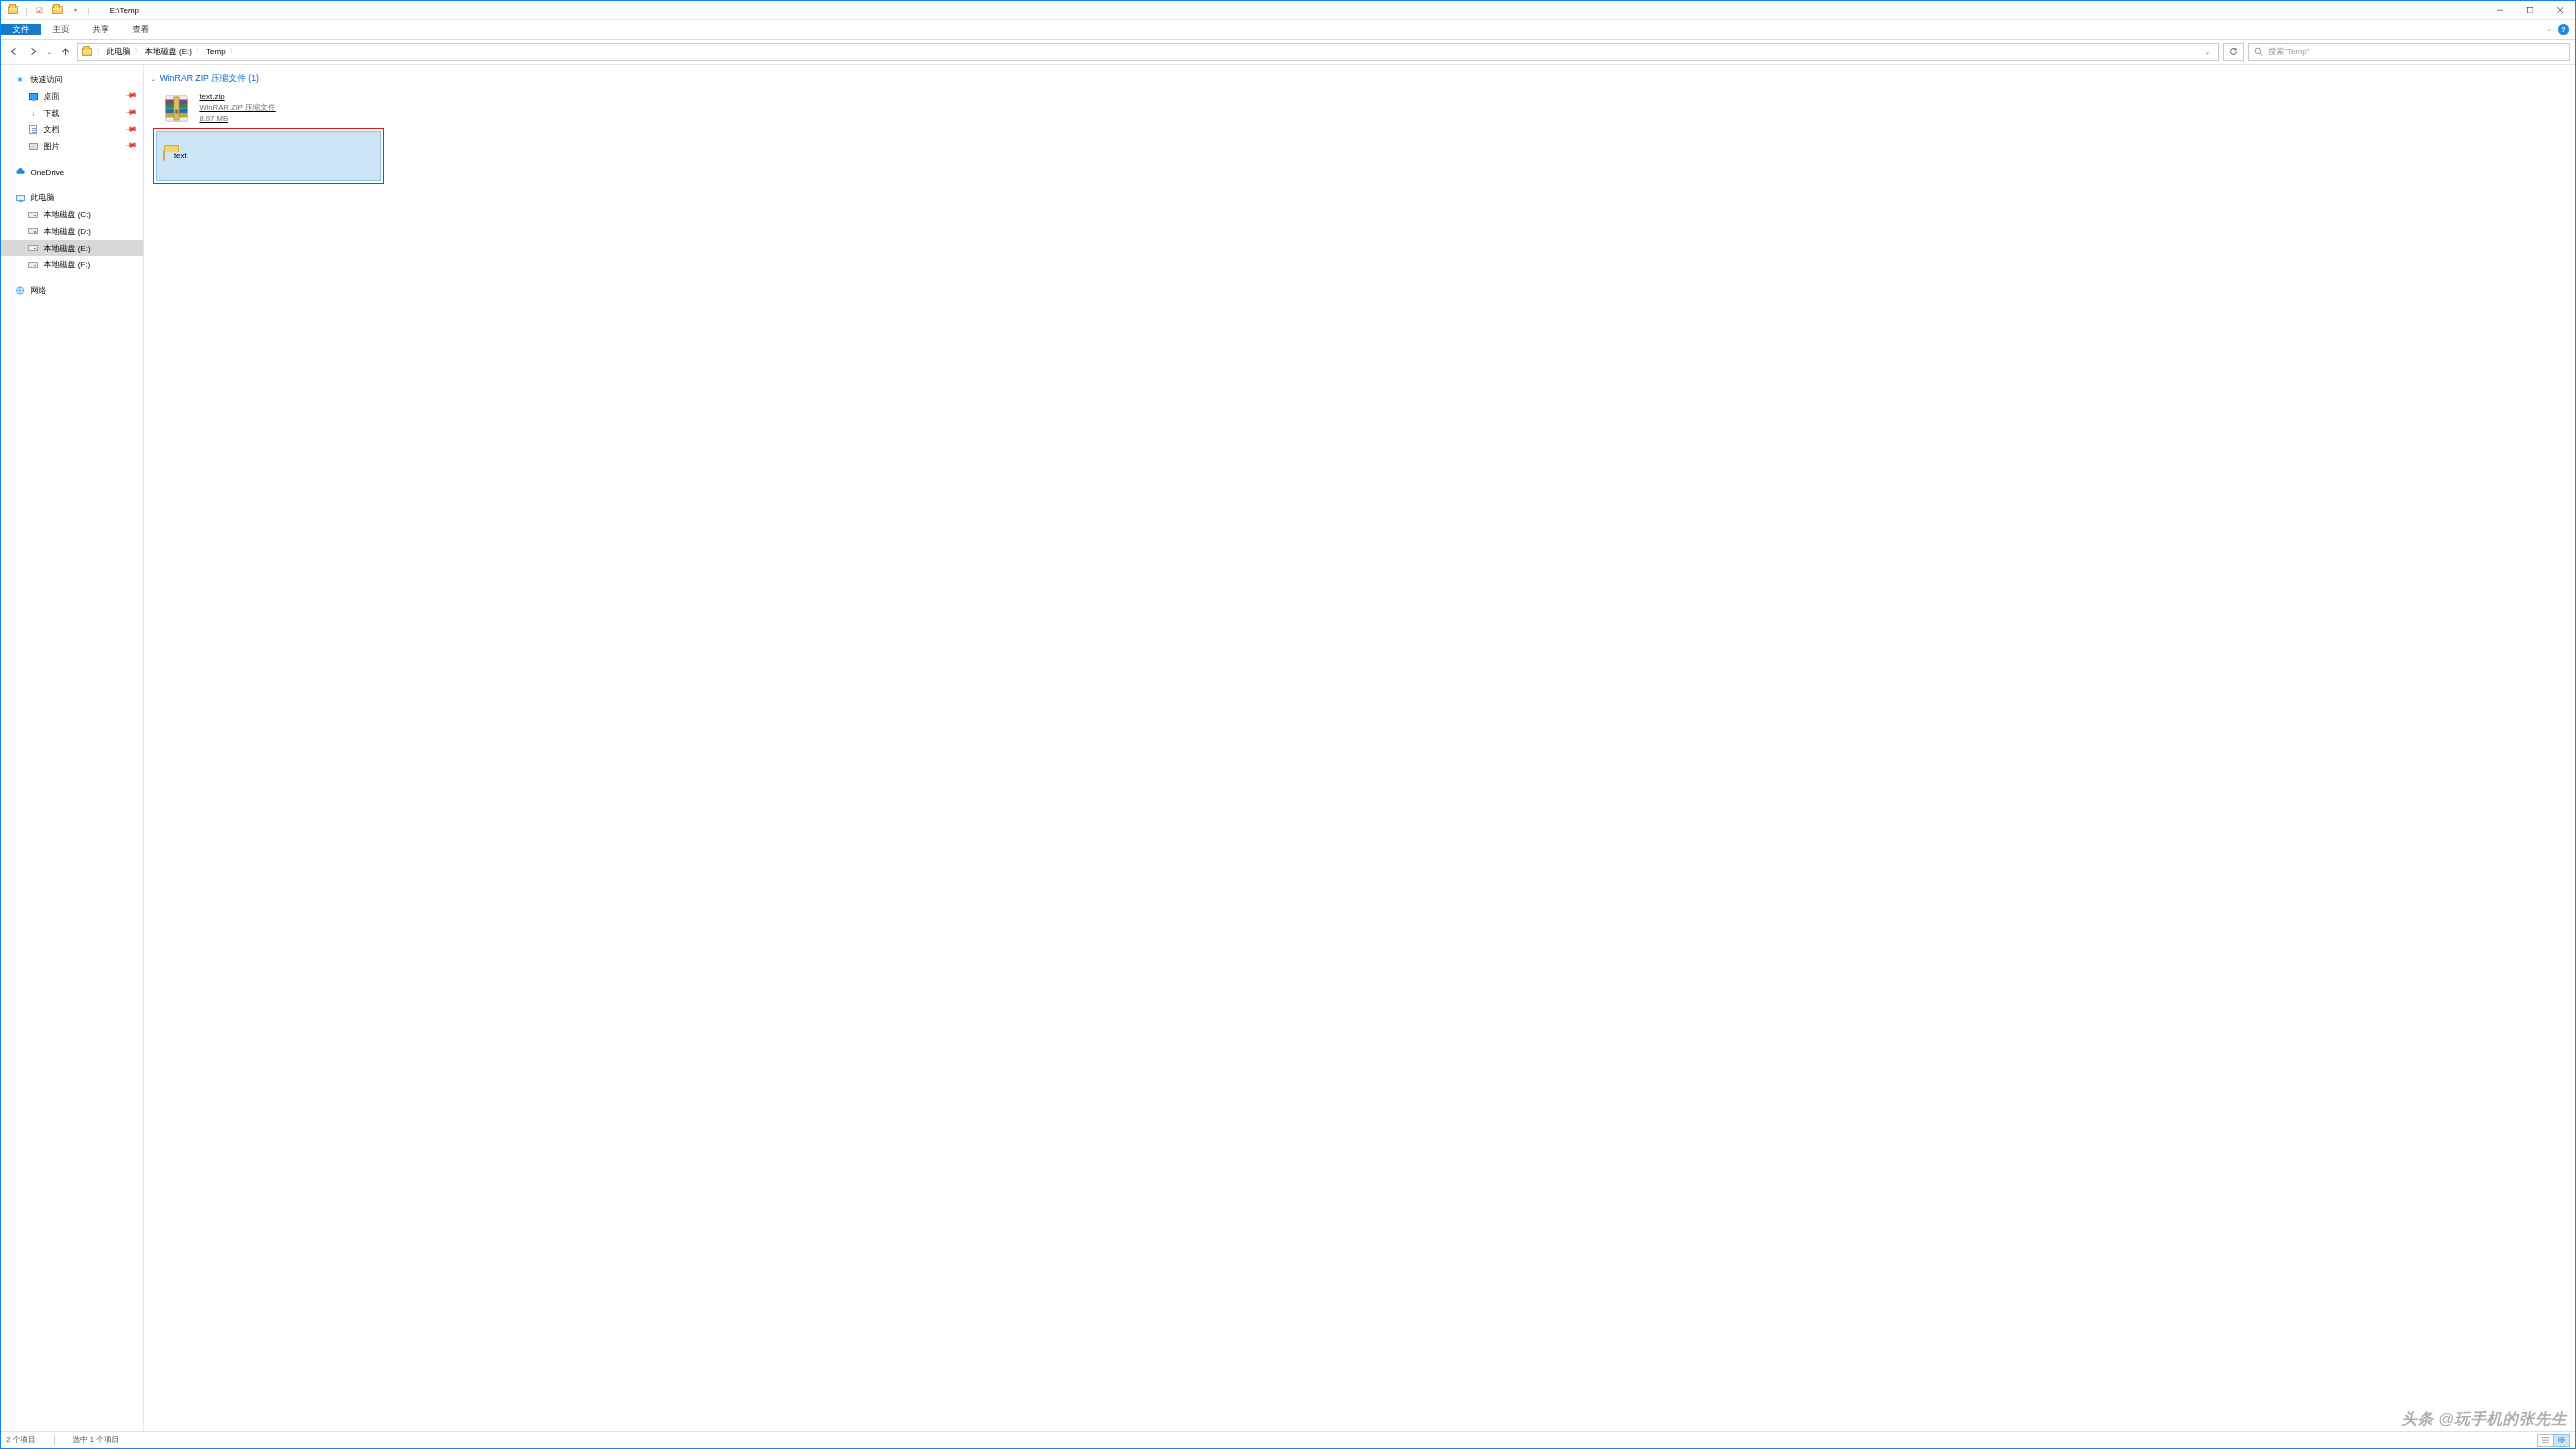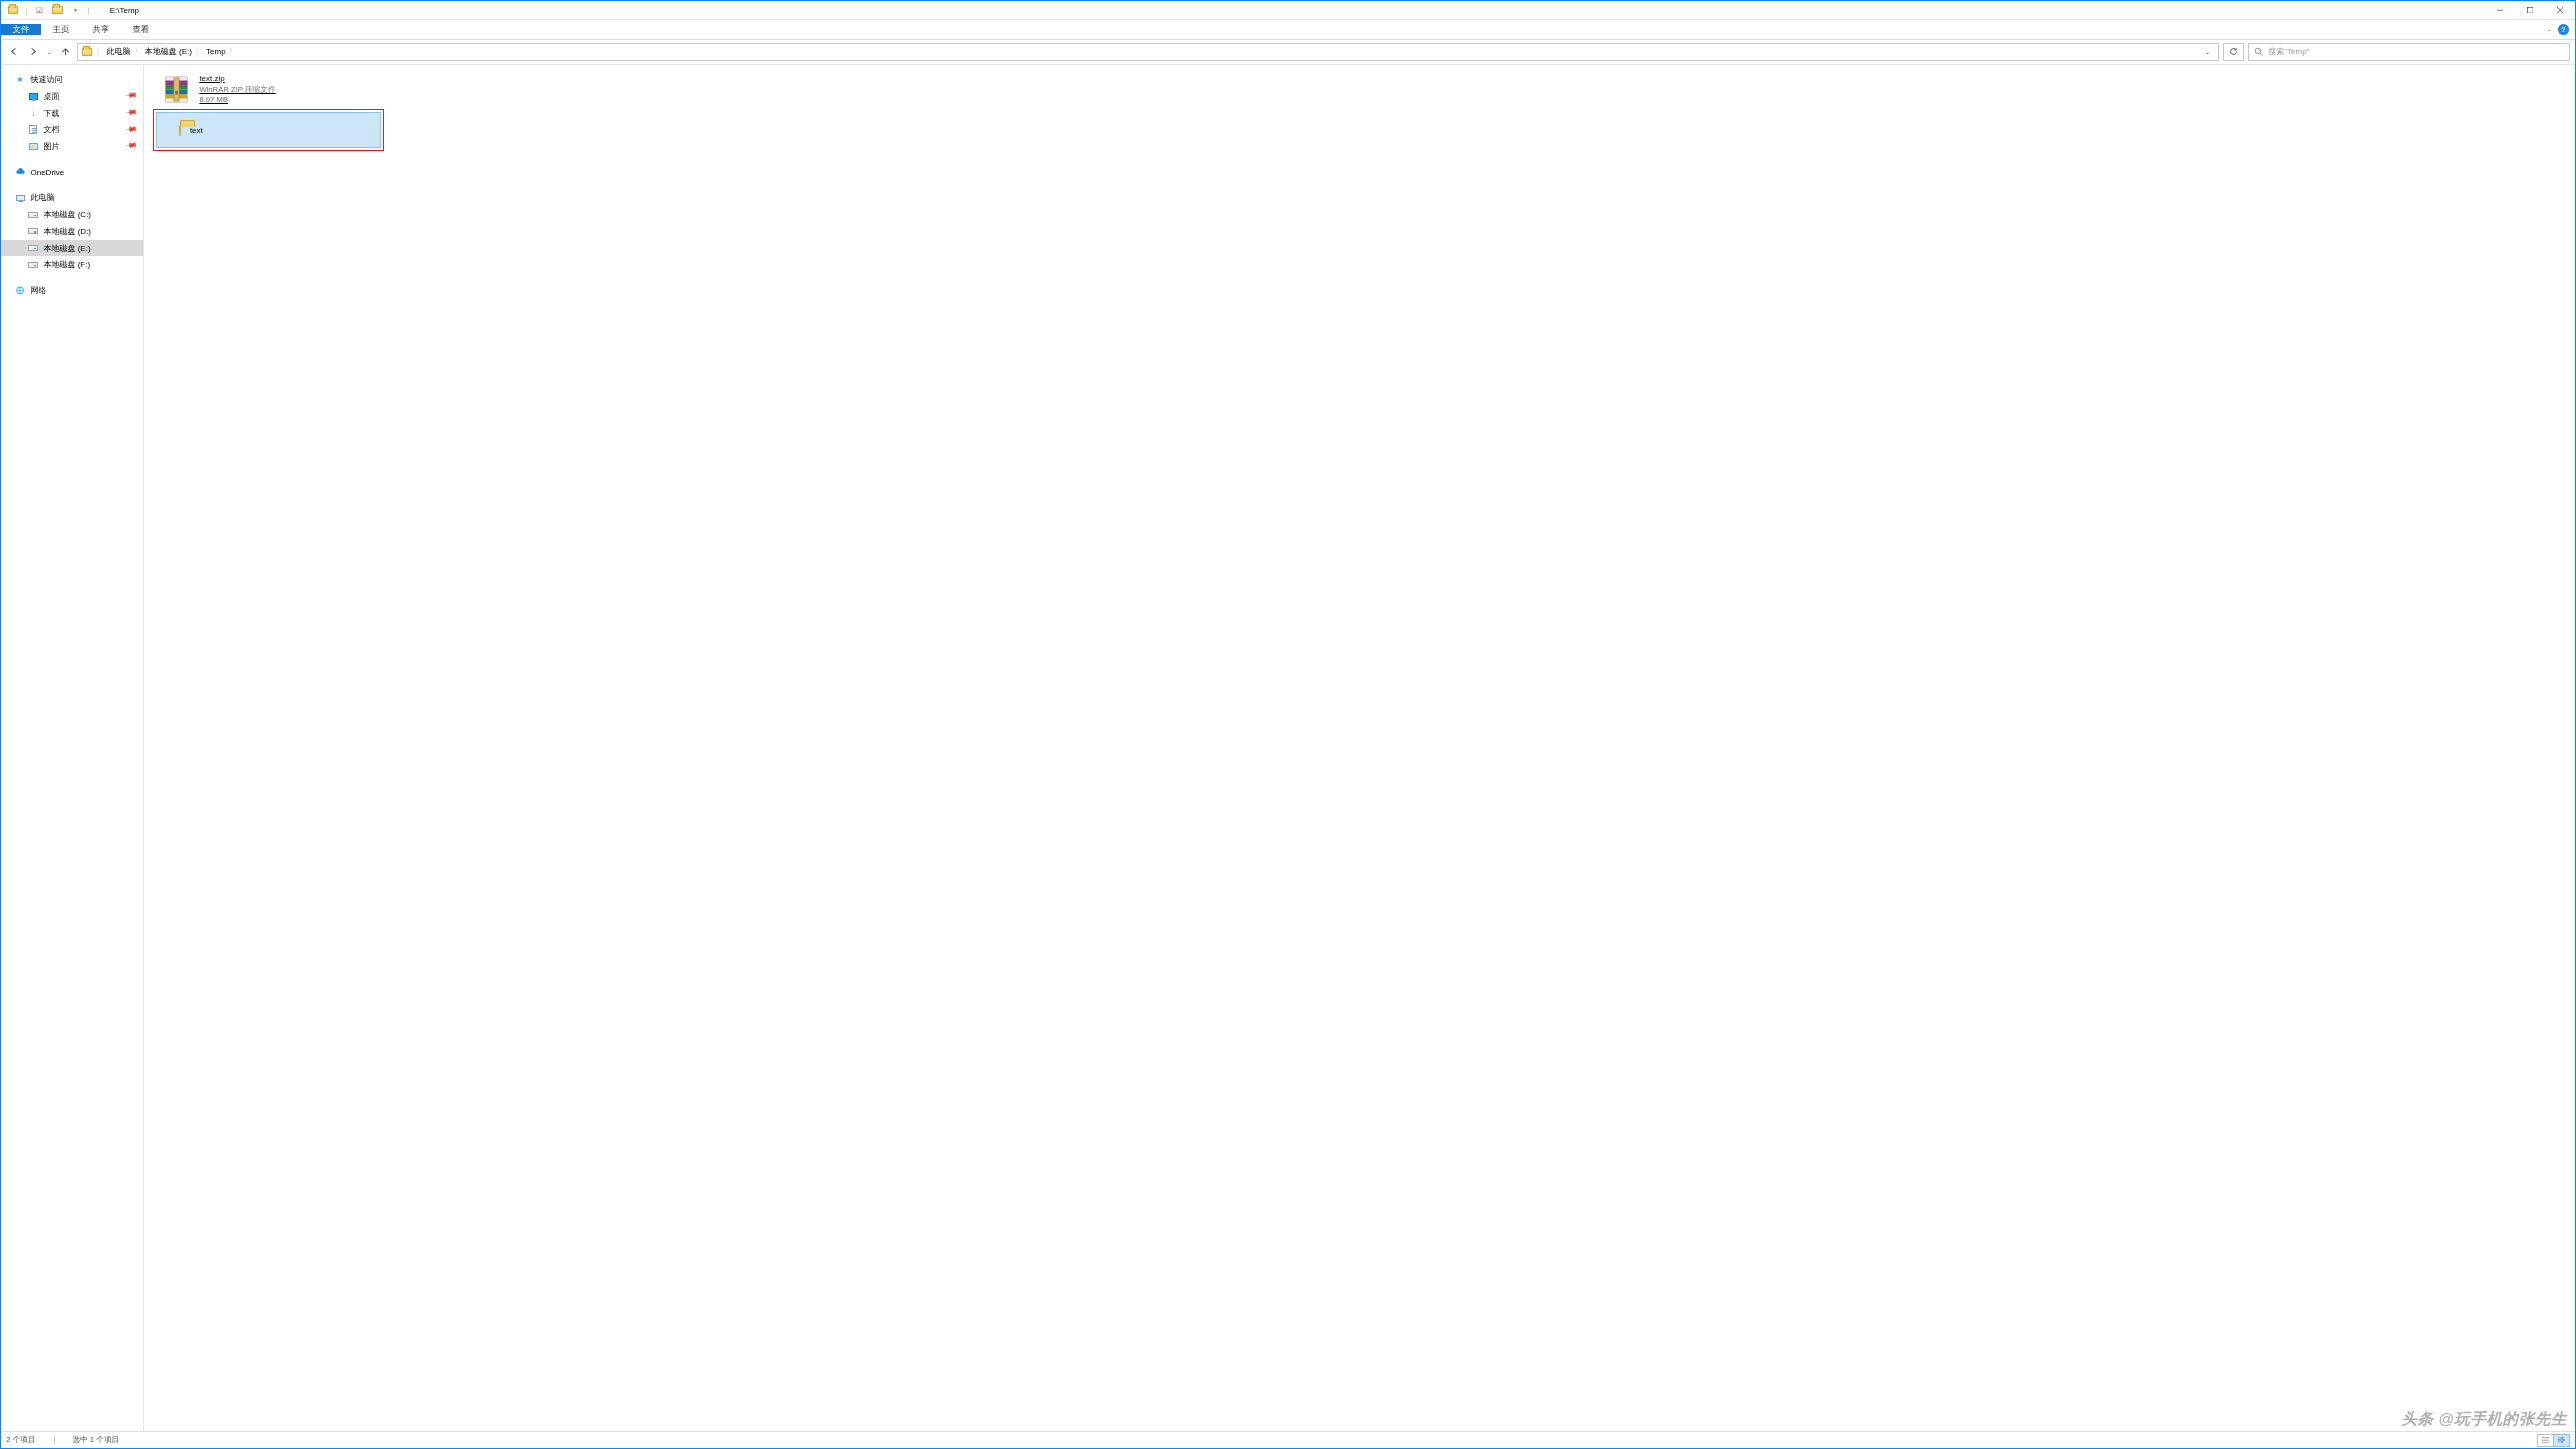--- a/index.html
+++ b/index.html
@@ -210,26 +210,26 @@
   .file-tile .name { font-size:8px; color:#111; }
   .file-tile .sub  { font-size:7.7px; color:#6b6b6b; }
 
   .folder-tile-wrap {
     display:inline-block;
     border:1.3px solid #e21b1b;
     padding:1.9px;
     margin-left:2.6px;
   }
   .folder-tile {
-    width:225px; height:36px;
+    width:225px; height:50px;
     background:#cde6f7;
     border:0.6px solid #8ec1e8;
     display:flex; align-items:center;
     gap:9px;
-    padding-left:22px;
+    padding-left:6px;
   }
   .folder-big {
     width:30px; height:23px;
     background: linear-gradient(#fff1b8,#f5d36b);
     border:0.6px solid #d0a93f;
     border-radius:1.3px;
     position:relative;
   }
   .folder-big::before{
     content:""; position:absolute; top:-5.8px; left:0;
@@ -486,20 +486,24 @@
               <path d="M2.5 7h11M8 1.5c2 2 2 9 0 11M8 1.5c-2 2-2 9 0 11" fill="none" stroke="#2aa3ff" stroke-width="1"></path>
             </svg>
         </span>
         <span>网络</span>
       </div>
     </div>
   </div>
 
   <div class="content">
 
+    <div class="group-header">
+      <span class="caret">⌄</span>
+      <span>WinRAR ZIP 压缩文件 (1)</span>
+    </div>
 
     <div class="file-tile">
       <span class="big-icon">
         <svg width="27" height="31" viewBox="0 0 42 48">
           <rect x="4" y="4" width="34" height="40" rx="2" fill="#f0eee8" stroke="#b8b3a2"></rect>
           <rect x="4" y="10" width="34" height="7" fill="#8e3b8f"></rect>
           <rect x="4" y="17" width="34" height="7" fill="#2e8b3d"></rect>
           <rect x="4" y="24" width="34" height="7" fill="#1f6fb0"></rect>
           <rect x="4" y="31" width="34" height="7" fill="#c7a531"></rect>
           <rect x="17" y="6" width="8" height="36" fill="#d8c06a" stroke="#a8862f"></rect>

